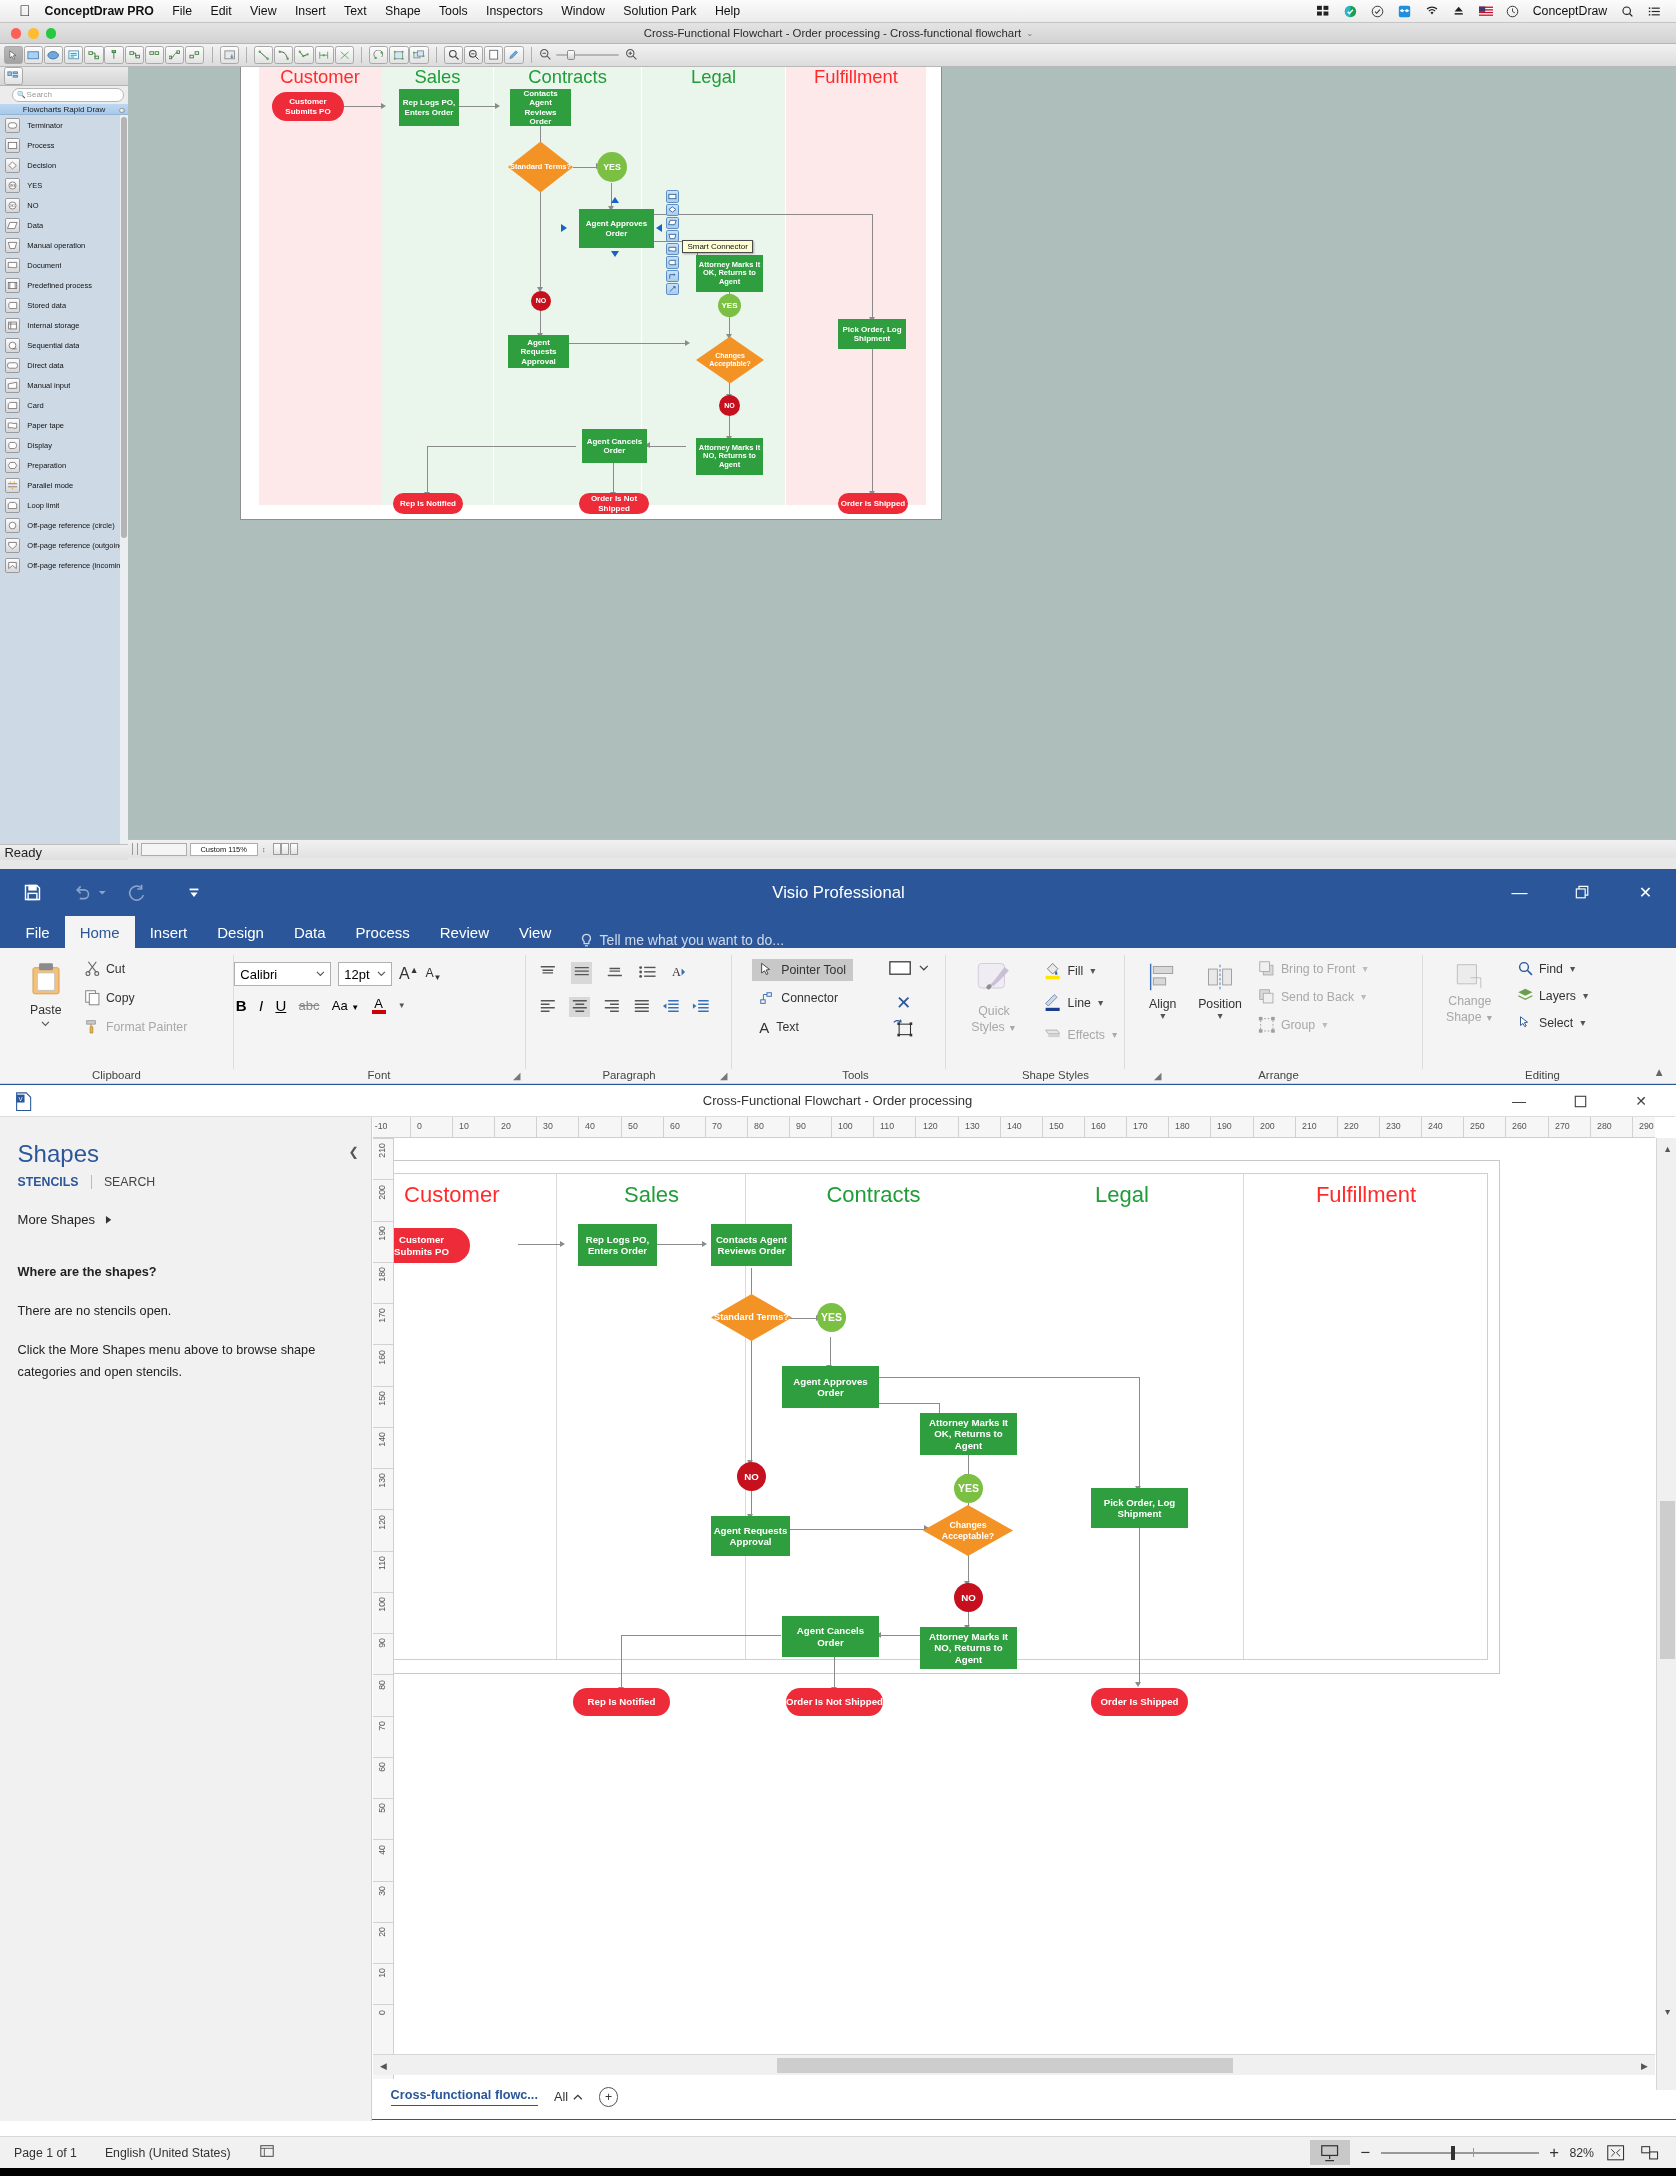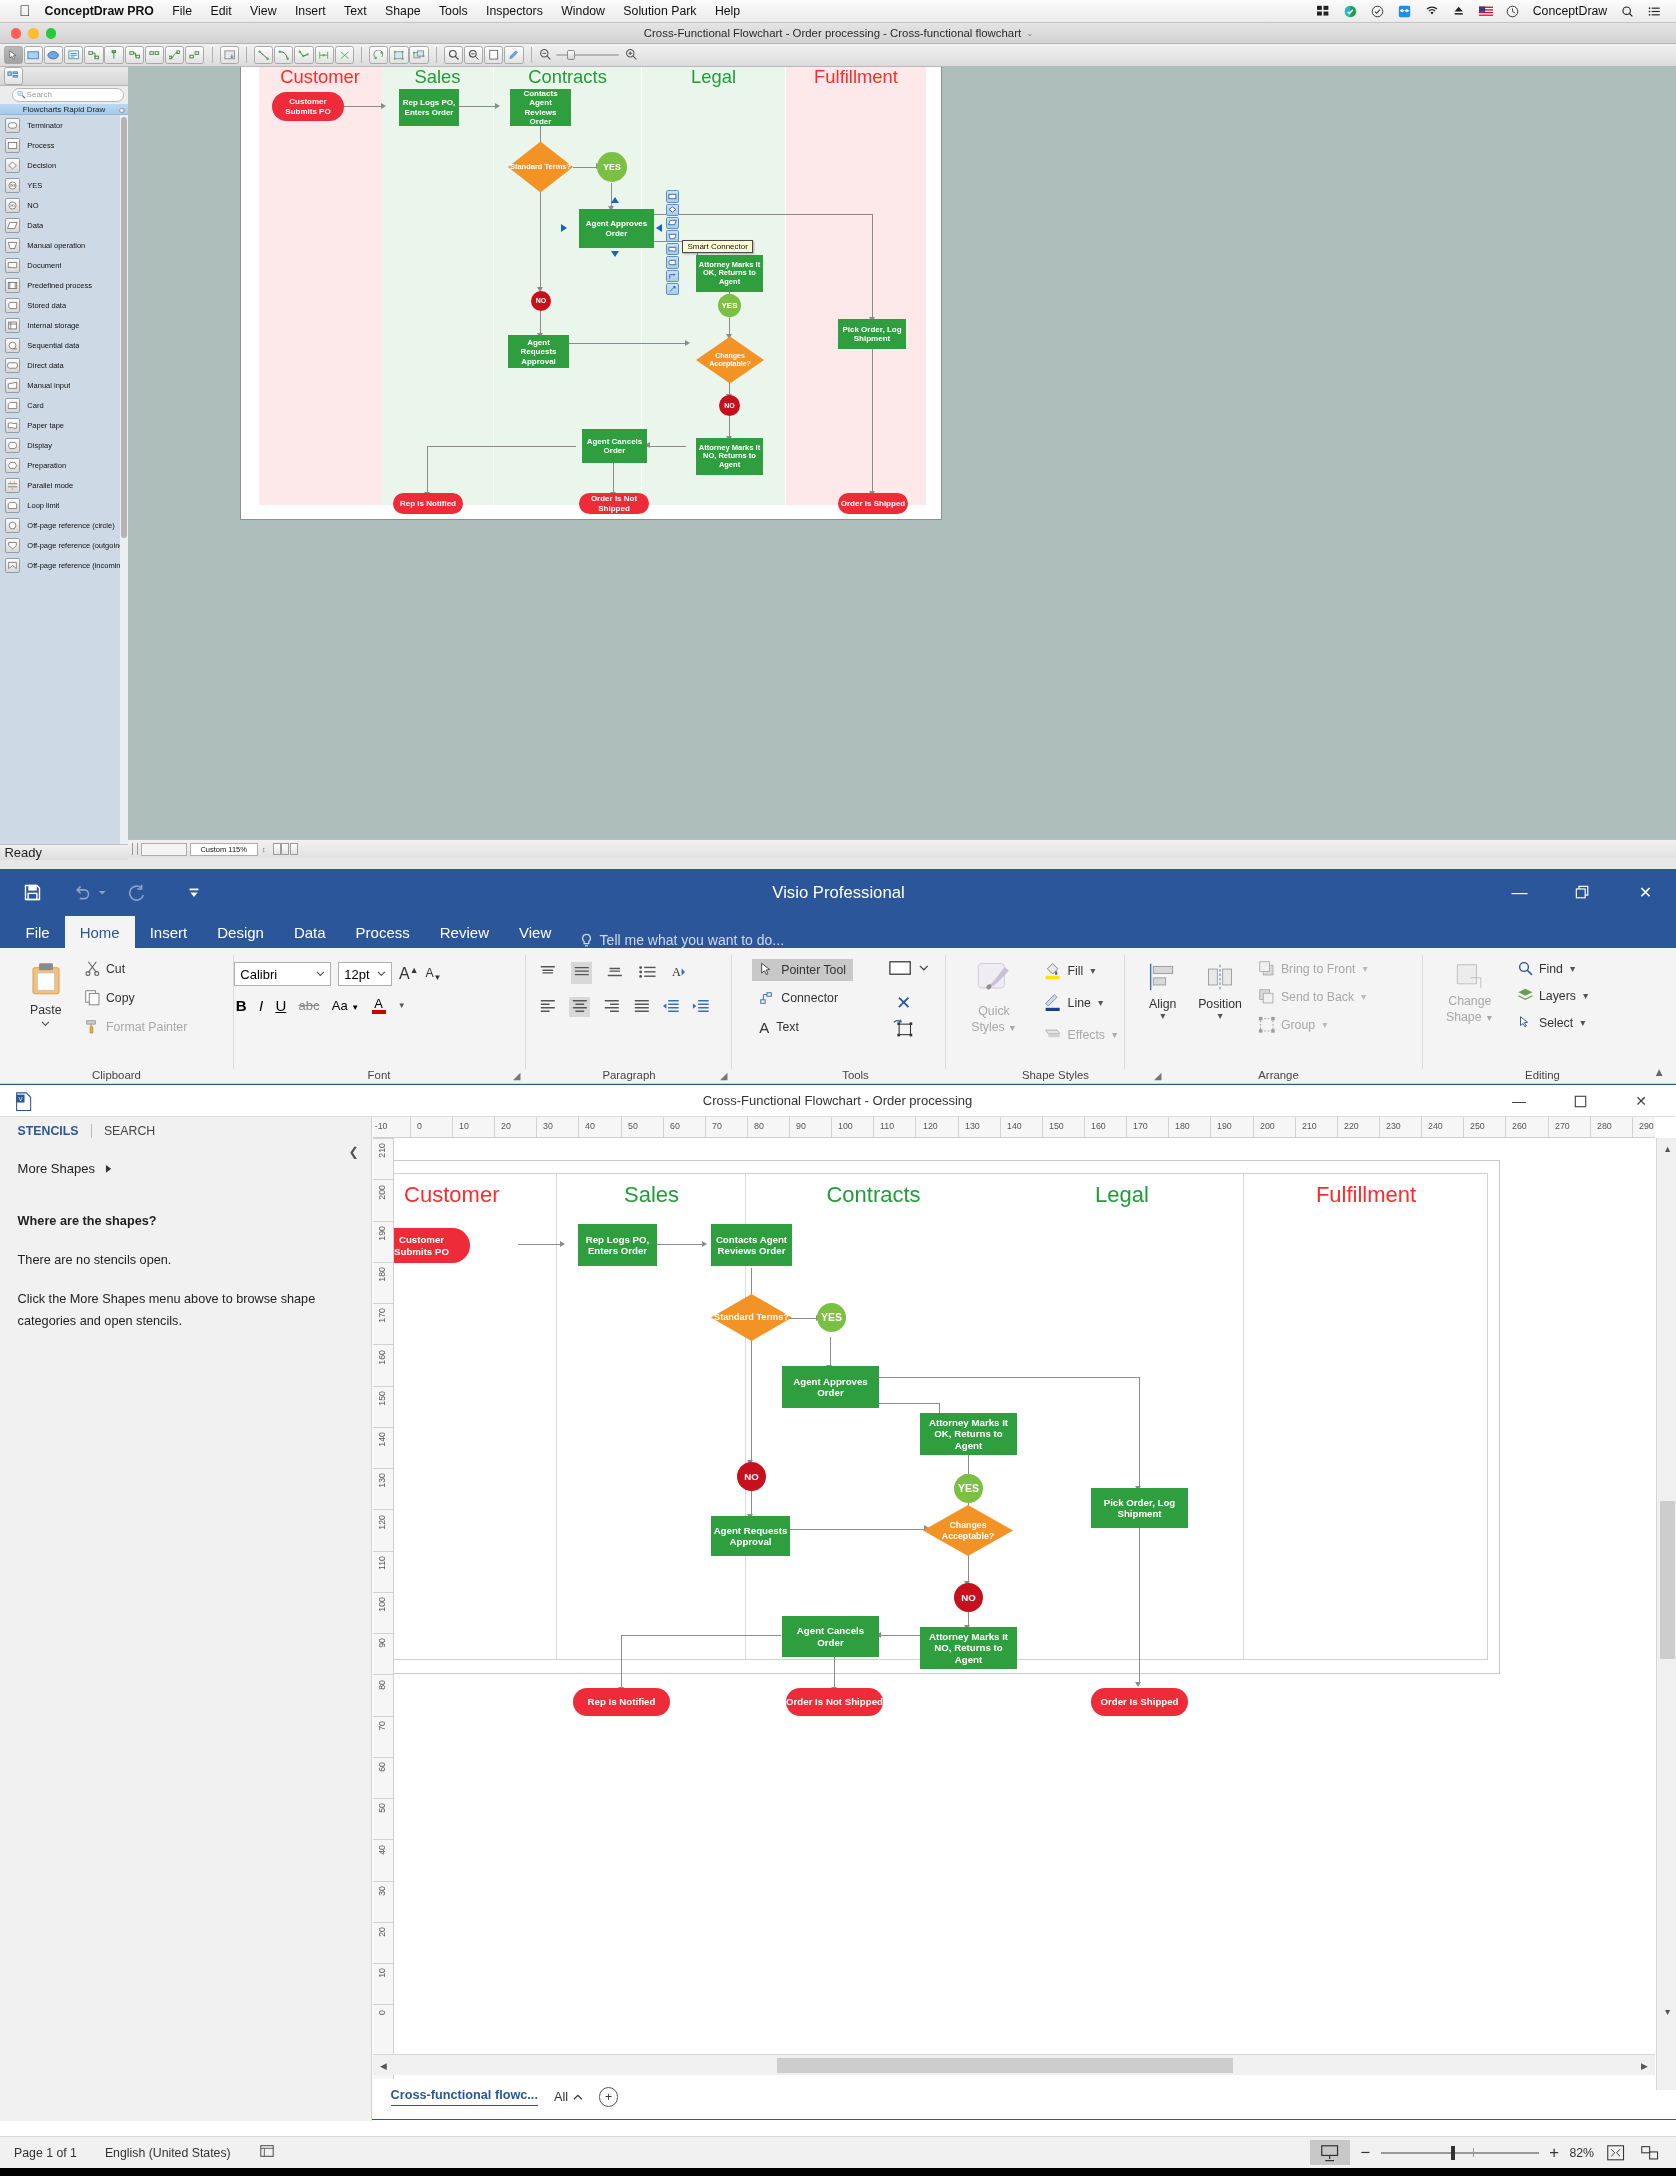--- a/index.html
+++ b/index.html
@@ -1379,20 +1379,21 @@
         <span class="v-doc-wb">
             <svg width="13" height="13" viewBox="0 0 15 15" fill="none" stroke="#444" stroke-width="1.3">
               <rect x="1.5" y="1.5" width="12" height="12"></rect>
             </svg>
           </span>
         <span class="v-doc-wb">✕</span>
       </span>
     </div>
 
     <div class="v-shapes-pane">
+      <div class="v-shapes-h">Shapes</div>
       <div class="v-stencils-row">
         <span class="v-stencils">STENCILS</span>
         <span class="v-vdiv"></span>
         <span class="v-search">SEARCH</span>
       </div>
       <div class="v-more">
         <span>More Shapes</span>
         <svg width="8" height="9.7" viewBox="0 0 9 11">
             <path d="M1 1l6 4.5L1 10z" fill="#333"></path>
           </svg>

